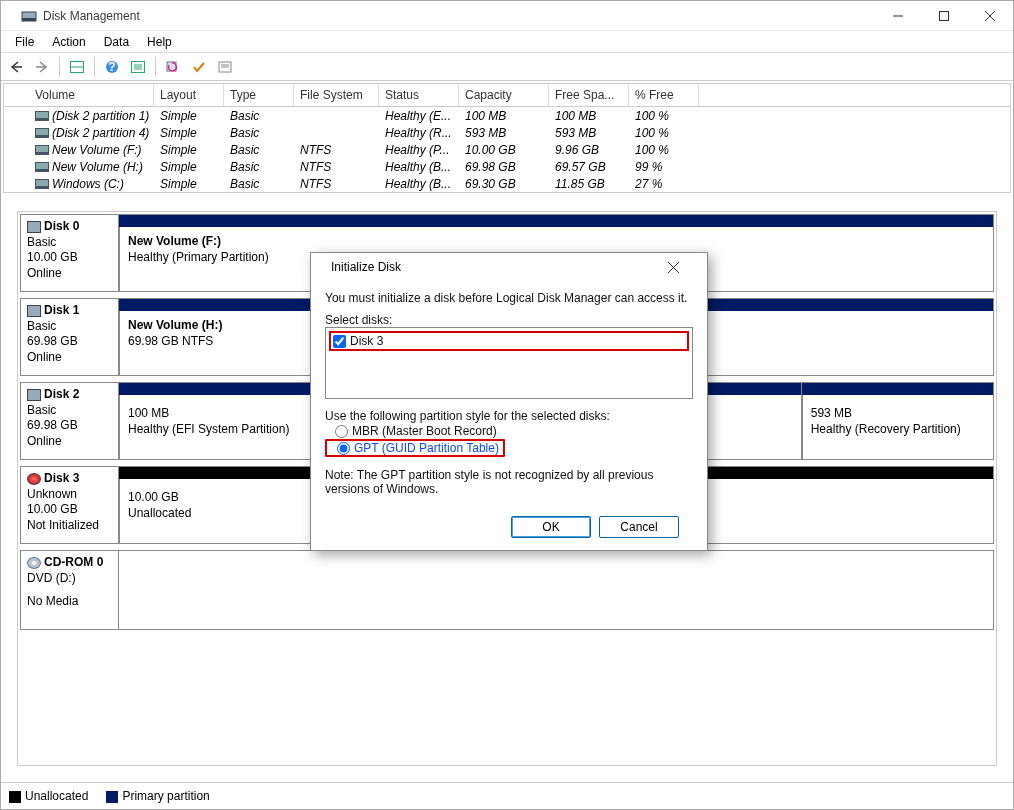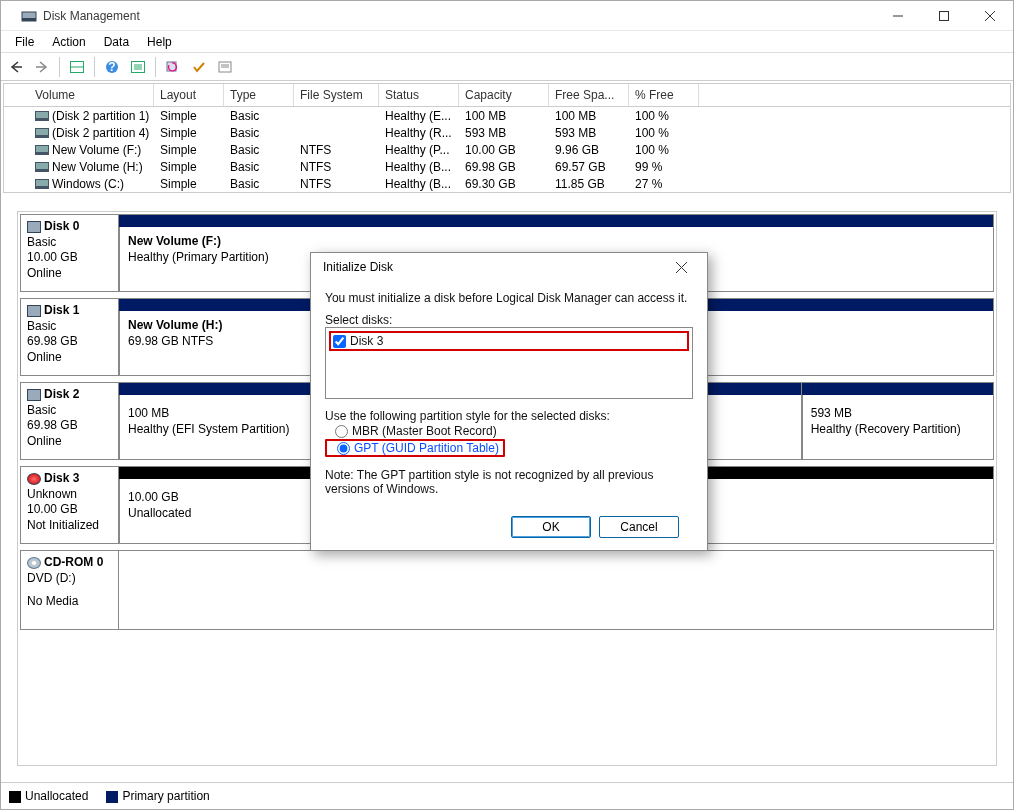--- a/index.html
+++ b/index.html
@@ -21,21 +21,21 @@
   .toolbar { height: 28px; display: flex; align-items: center; padding: 2px 4px; gap: 4px; border-bottom: 1px solid #ccc; background: #fff; }
   .tool-btn { width: 22px; height: 22px; display: flex; align-items: center; justify-content: center; border: 1px solid transparent; }
   .tool-sep { width: 1px; height: 20px; background: #ccc; margin: 0 2px; }
 
   
   .grid { border: 1px solid #ccc; margin: 2px; }
   .grid-head { display: flex; background: #fff; border-bottom: 1px solid #ccc; }
   .grid-head .col { border-right: 1px solid #ddd; padding: 2px 6px; color: #333; height: 22px; display: flex; align-items: center; }
   .grid-body { max-height: 126px; overflow: hidden; }
   .grid-row { display: flex; height: 17px; align-items: center; font-size: 12px; }
-  .grid-row .cell { padding: 0 6px; white-space: nowrap; overflow: hidden; }
+  .grid-row .cell { padding: 0 6px; white-space: nowrap; overflow: hidden; font-style: italic; }
   .drive-ico { display: inline-block; width: 14px; height: 10px; background: #8aa; border: 1px solid #456; margin-right: 3px; vertical-align: middle; position: relative; }
   .drive-ico:after { content:""; position:absolute; bottom:-1px; left:-1px; right:-1px; height:3px; background:#456; }
 
   .col-volume { width: 125px; margin-left: 25px; }
   .col-layout { width: 70px; }
   .col-type { width: 70px; }
   .col-fs { width: 85px; }
   .col-status { width: 80px; }
   .col-capacity { width: 90px; }
   .col-free { width: 80px; }
@@ -61,21 +61,21 @@
   .part-col:first-child { border-left:none; }
 
   
   .legend { border-top: 1px solid #ccc; padding: 6px 8px; display: flex; gap: 18px; font-size: 12px; align-items:center; }
   .swatch { width: 12px; height: 12px; display: inline-block; margin-right: 4px; vertical-align: middle; }
   .swatch.black { background: #000; }
   .swatch.blue { background: #001a63; }
 
   
   .dialog { position: absolute; left: 310px; top: 252px; width: 398px; background: #fff; border: 1px solid #888; box-shadow: 4px 4px 12px rgba(0,0,0,0.35); z-index: 100; }
-  .dlg-title { height: 28px; display: flex; align-items: center; padding: 0 12px; font-size: 12px; }
+  .dlg-title { height: 28px; display: flex; align-items: center; padding: 0 20px; font-size: 12px; }
   .dlg-title .t { flex: 1; }
   .dlg-close { width: 28px; height: 28px; display:flex; align-items:center; justify-content:center; }
   .dlg-body { padding: 10px 14px 12px; font-size: 12px; color: #111; }
   .dlg-body p { margin-bottom: 8px; }
   .disk-list { border: 1px solid #888; height: 72px; padding: 3px; margin-bottom: 10px; }
   .disk-list-row { display:flex; align-items:center; gap:4px; border: 2px solid #d40000; padding: 1px 2px; width: 100%; }
   .disk-list-row input { margin:0; }
   .radio-row { display:flex; align-items:center; gap:4px; padding:1px 0; margin-left:10px; }
   .radio-hl { border: 2px solid #d40000; display:inline-flex; padding:0 4px 0 10px; margin-left:0; border-radius:1px; }
   .dlg-note { margin-top:10px; }

